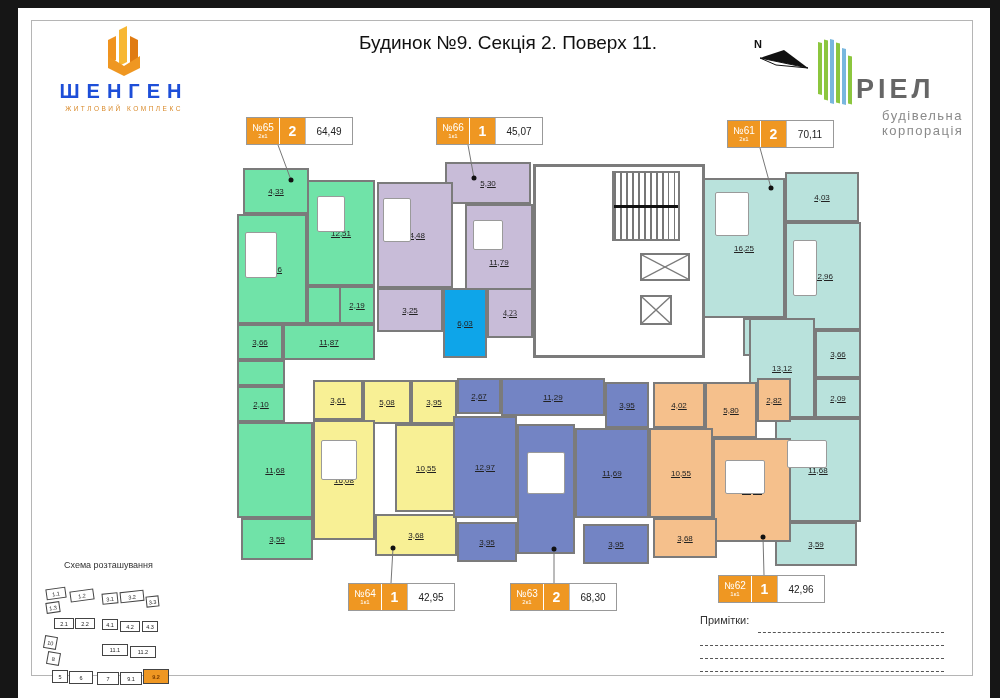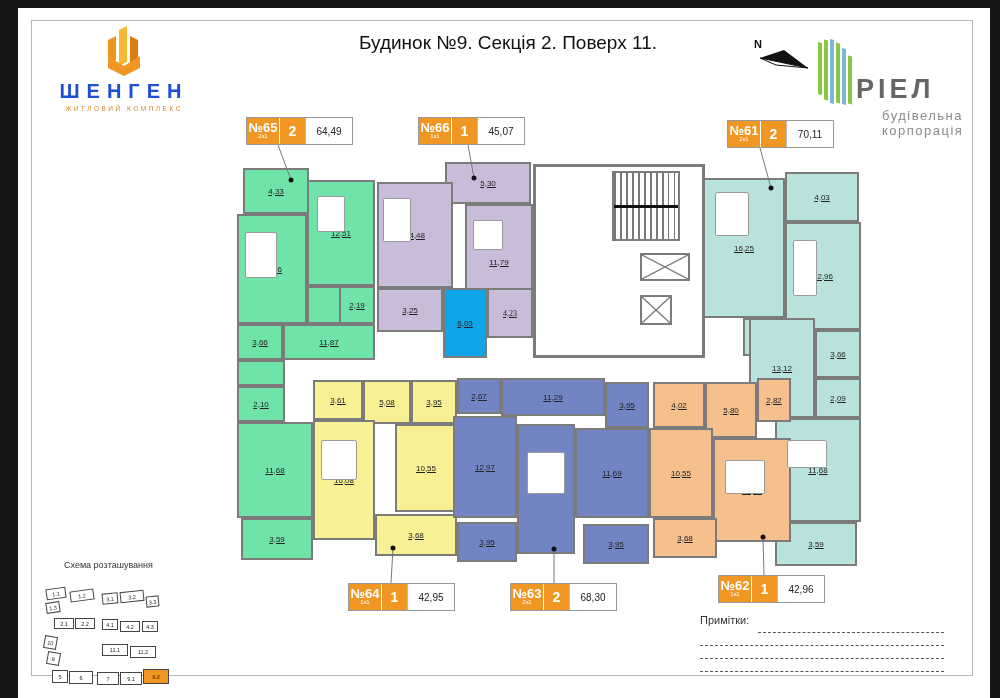--- a/index.html
+++ b/index.html
@@ -14,21 +14,21 @@
   .shengen .sub { font-size:6.5px; letter-spacing:2.5px; color:#d98a2b; text-transform:uppercase; margin-top:2px; }
   .riel { position:absolute; left:800px; top:28px; width:170px; }
   .riel .name { position:absolute; left:38px; top:38px; font-size:27px; letter-spacing:4px; color:#666; font-weight:bold; }
   .riel .sub { position:absolute; left:54px; top:72px; font-size:13px; letter-spacing:1.5px; color:#8a8a8a;padding-left:10px; }
   .compass { position:absolute; left:730px; top:30px; width:70px; height:45px; }
   .compass .n { position:absolute; left:6px; top:0; font-size:11px; font-weight:bold; color:#111; }
 
   
   .tag { position:absolute; display:flex; height:28px; border:1px solid #999; background:#fff; }
   .tag .c1 { width:33px; background:var(--tag); color:#fff; text-align:center; border-right:1px solid #fff; display:flex; flex-direction:column; justify-content:center; }
-  .tag .c1 .num { font-size:13px; font-weight:bold; line-height:10px; }
+  .tag .c1 .num { font-size:10px; font-weight:normal; line-height:10px; }
   .tag .c1 .typ { font-size:6px; line-height:7px; }
   .tag .c2 { width:26px; background:var(--tag); color:#fff; font-size:14px; font-weight:bold; display:flex; align-items:center; justify-content:center; border-right:1px solid #bbb; }
   .tag .c3 { width:46px; color:#222; font-size:10px; display:flex; align-items:center; justify-content:center; }
 
   
   .plan { position:absolute; left:197px; top:132px; width:647px; height:430px; }
   .room { position:absolute; border:2px solid var(--wall); display:flex; align-items:center; justify-content:center; }
   .room span { font-size:8px; color:#222; text-decoration:underline; white-space:nowrap; }
   .core { position:absolute; left:318px; top:24px; width:172px; height:194px; border:3px solid var(--wall); background:#fff; }
   .stairs { position:absolute; left:76px; top:4px; width:68px; height:70px; border:2px solid var(--wall);
@@ -263,21 +263,21 @@
   </div>
 
   <div class="tag" style="left:228px;top:109px">
     <div class="c1">
         <span class="num">№65</span>
         <span class="typ">2к1</span>
       </div>
     <div class="c2">2</div>
     <div class="c3">64,49</div>
   </div>
-  <div class="tag" style="left:400px;top:109px">
+  <div class="tag" style="left:418px;top:109px">
     <div class="c1">
         <span class="num">№66</span>
         <span class="typ">1к1</span>
       </div>
     <div class="c2">1</div>
     <div class="c3">45,07</div>
   </div>
   <div class="tag" style="left:709px;top:112px">
     <div class="c1">
         <span class="num">№61</span>

